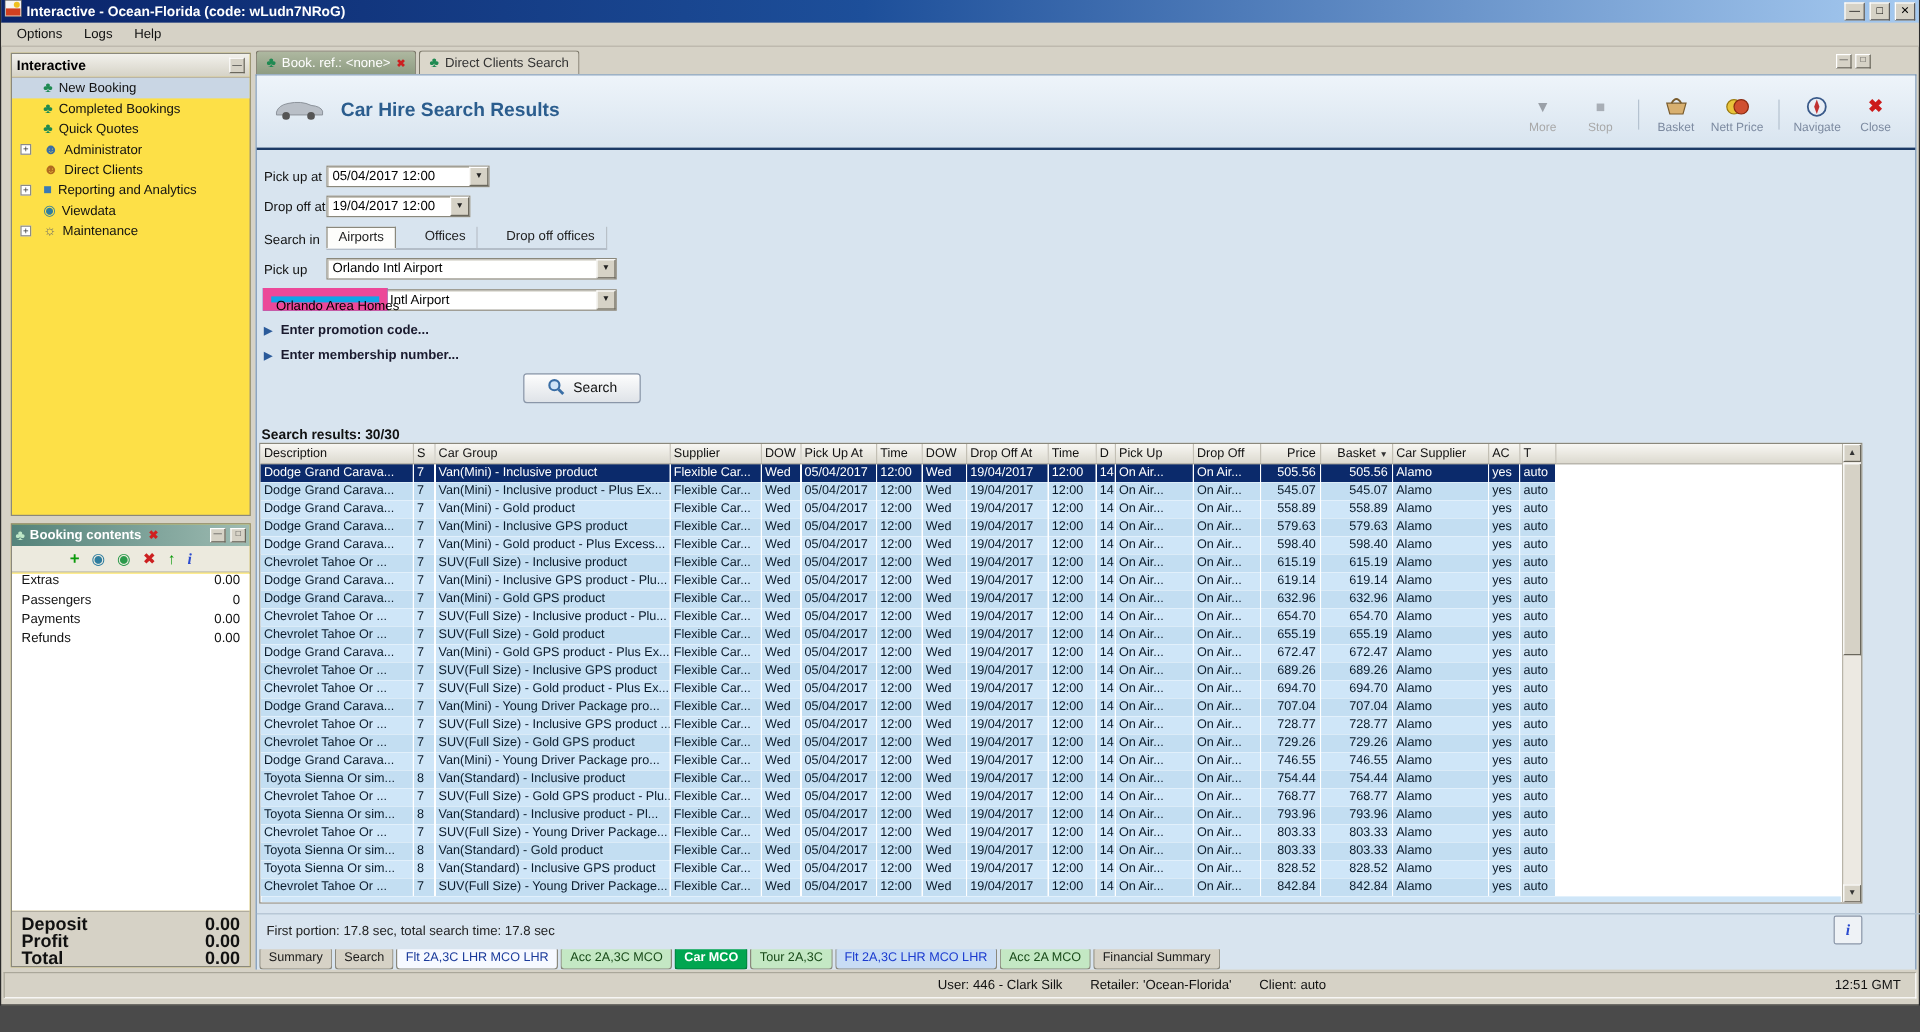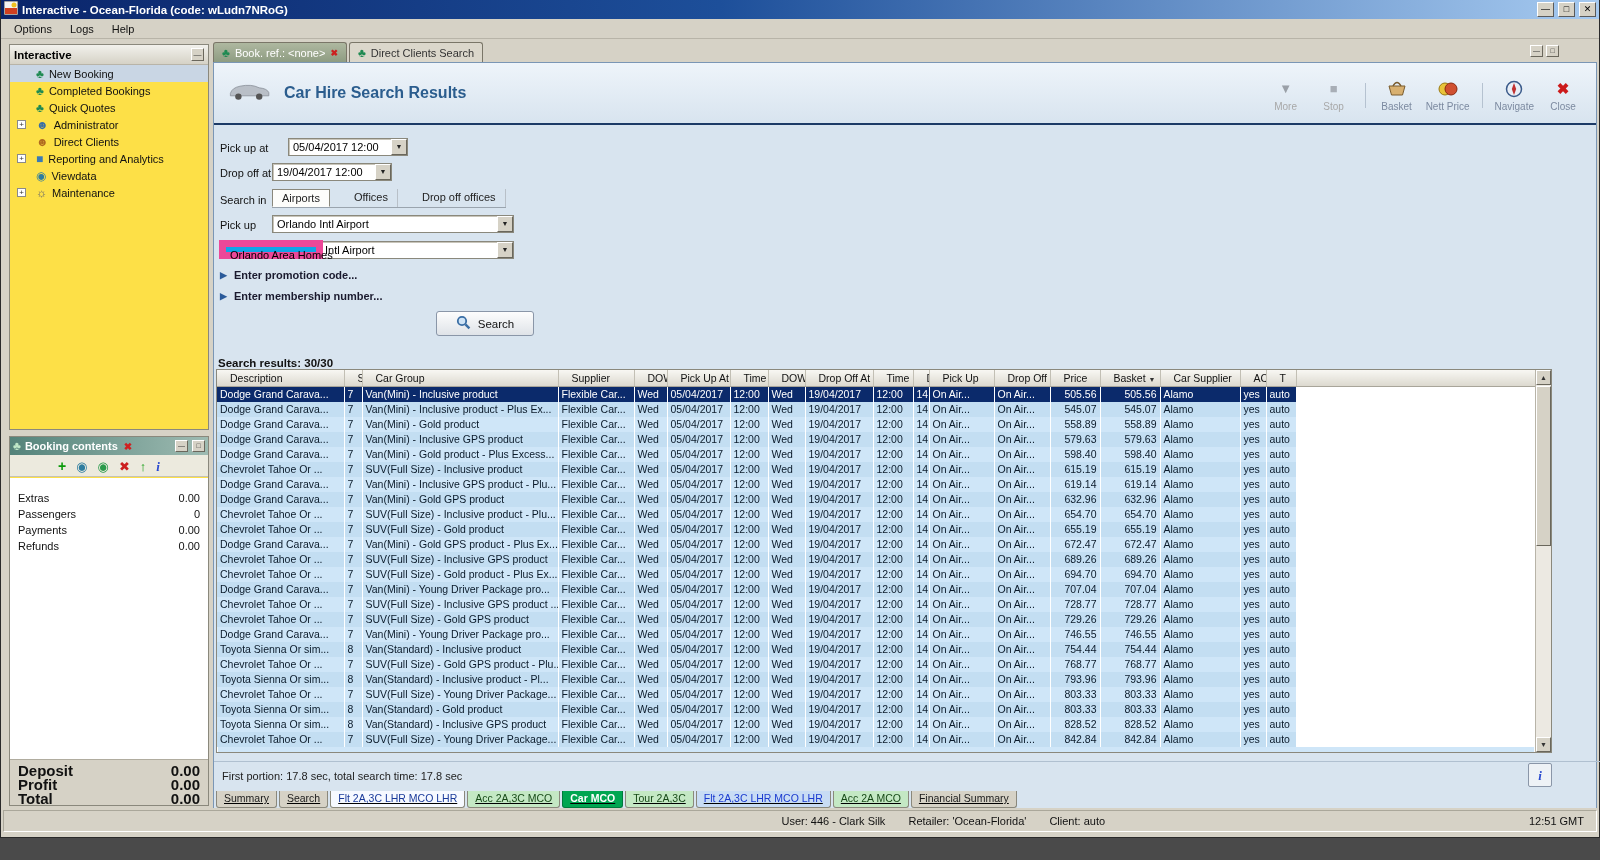--- a/index.html
+++ b/index.html
@@ -40,21 +40,21 @@
   .bc-panel { left:8px; top:436px; width:200px; height:370px; }
   .bc-titlebar { height:18px; background:linear-gradient(to right,#54837a,#9ebbb2); display:flex; align-items:center;
     padding:0 3px; gap:4px; }
   .bc-titlebar .t { color:#fff; font-weight:bold; font-size:11px; }
   .bc-x { color:#d02020; font-weight:bold; font-size:10px; margin-left:2px; flex:1; }
   .bc-winbtn { width:13px; height:12px; background:#d6d2c6; border:1px solid; border-color:#fff #6a675c #6a675c #fff;
     font-size:7px; line-height:10px; text-align:center; color:#333; }
   .bc-toolbar { height:22px; display:flex; align-items:center; justify-content:center; gap:10px;
     background:#eceade; border-bottom:1px solid #c5c2b5; }
   .bc-toolbar .gi { font-size:13px; }
-  .bc-body { position:absolute; top:41px; left:0; right:0; bottom:46px; background:#fff; padding-top:14px; }
+  .bc-body { position:absolute; top:41px; left:0; right:0; bottom:46px; background:#fff; padding-top:0; }
   .bc-row { height:16px; display:flex; font-size:11px; padding:0 8px; color:#111; }
   .bc-row .lbl { flex:1; }
   .bc-totals { position:absolute; bottom:0; left:0; right:0; height:46px; background:#d6d2c6; border-top:1px solid #b0ac9f; padding-top:2px; }
   .bc-total-row { height:14px; display:flex; font-size:15px; font-weight:bold; padding:0 8px; color:#111; }
   .bc-total-row .lbl { flex:1; }
 
   
   .doc-tabs { position:absolute; left:212px; top:42px; width:1384px; height:20px; display:flex; align-items:flex-end; gap:2px; }
   .doc-tab { height:20px; display:flex; align-items:center; gap:5px; padding:0 8px; font-size:11px;
     border:1px solid #7a7668; border-bottom:none; border-radius:3px 3px 0 0; background:#dbd7cb; color:#333; }
@@ -96,21 +96,21 @@
     background:linear-gradient(#fdfdfd,#dfe3e8); display:flex; align-items:center; justify-content:center;
     gap:7px; font-size:11.5px; color:#111; }
 
   .results-label { position:absolute; font-size:11.5px; font-weight:bold; color:#111; }
 
   .table-host { position:absolute; left:2px; top:306px; width:1336px; height:384px; background:#fff;
     border:1px solid #8a887c; overflow:hidden; }
   table.results { border-collapse:collapse; table-layout:fixed; width:1319px; }
   .results th { background:linear-gradient(#f8f7f3,#dcd9cf); border-right:1px solid #c2bfb4;
     border-bottom:1px solid #a8a59a; font-size:10.5px; font-weight:normal; text-align:left;
-    padding:0 13px; height:16px; white-space:nowrap; overflow:hidden; color:#111; }
+    padding:0 3px; height:16px; white-space:nowrap; overflow:hidden; color:#111; }
   .results th.num { text-align:right; }
   .results td { font-size:10.5px; line-height:15px; height:15px; padding:0 3px; white-space:nowrap;
     overflow:hidden; border-right:1px solid rgba(255,255,255,.45); color:#0a1a2a; }
   .results td.num { text-align:right; }
   .results tr.r-even td.c { background:#cfe6f8; }
   .results tr.r-odd td.c { background:#c3def2; }
   .results tr.sel td.c { background:#0b2a6b; color:#fff; }
   .results td.filler { background:#fff; }
   .sort-arr { font-size:7px; margin-left:3px; color:#333; }
   .partial-row { position:absolute; left:1px; right:17px; top:377px; height:5px; background:#cfe6f8; }
@@ -120,21 +120,21 @@
     font-size:7px; text-align:center; line-height:13px; color:#333; }
   .sb-btn.down { position:absolute; bottom:0; left:0; right:0; }
   .sb-thumb { position:absolute; top:16px; left:0; width:15px; height:160px; background:#d6d2c6;
     border:1px solid; border-color:#fff #6a675c #6a675c #fff; }
 
   .search-status { position:absolute; left:0; top:698px; width:1524px; height:30px; border-top:1px solid #b0c0d0;
     font-size:11px; color:#222; padding:8px 0 0 8px; }
   .info-btn { position:absolute; left:1314px; top:700px; width:24px; height:24px; background:#eef2f6;
     border:1px solid #8a96a8; border-radius:2px; text-align:center; line-height:22px; }
 
-  .bottom-tabs { position:absolute; left:2px; top:728px; display:flex; gap:2px;text-decoration:underline; }
+  .bottom-tabs { position:absolute; left:2px; top:728px; display:flex; gap:2px; }
   .btab { height:17px; font-size:10.5px; padding:1px 7px 0; border:1px solid #8a887c; border-top:none;
     border-radius:0 0 3px 3px; background:#d6d2c6; color:#1a1a1a; white-space:nowrap; }
   .btab.flight { background:#f6f9ff; color:#1a3a9a; }
   .btab.flight2 { background:#c8dcf4; color:#1a3acf; }
   .btab.acc, .btab.tour { background:#c4e8c4; color:#184a18; }
   .btab.car { background:#00a651; color:#fff; font-weight:bold; border-color:#007a3c; }
 
   .statusbar { position:absolute; left:2px; right:2px; top:810px; height:22px; background:#d6d2c6;
     border:1px solid; border-color:#aaa79a #fff #fff #aaa79a; font-size:11px; color:#111; }
   .sb-center { position:absolute; left:59%; top:4px; transform:translateX(-50%); white-space:nowrap; }
@@ -333,21 +333,21 @@
             <div class="tb-item">
               <div class="ic">
                 <span class="gi" style="color:#cc1a1a;font-weight:bold;font-size:15px">✖</span>
               </div>
               <div class="lb">Close</div>
             </div>
           </div>
       </div>
 
       <div class="frm-label" style="left:6px;top:79px;">Pick up at</div>
-      <div class="combo" style="left:74px;top:75px;width:120px;">
+      <div class="combo" style="left:58px;top:75px;width:136px;">
         <span class="val">05/04/2017 12:00</span>
         <span class="drop">▼</span>
       </div>
 
       <div class="frm-label" style="left:6px;top:104px;">Drop off at</div>
       <div class="combo" style="left:58px;top:100px;width:120px;">
         <span class="val">19/04/2017 12:00</span>
         <span class="drop">▼</span>
       </div>
 

